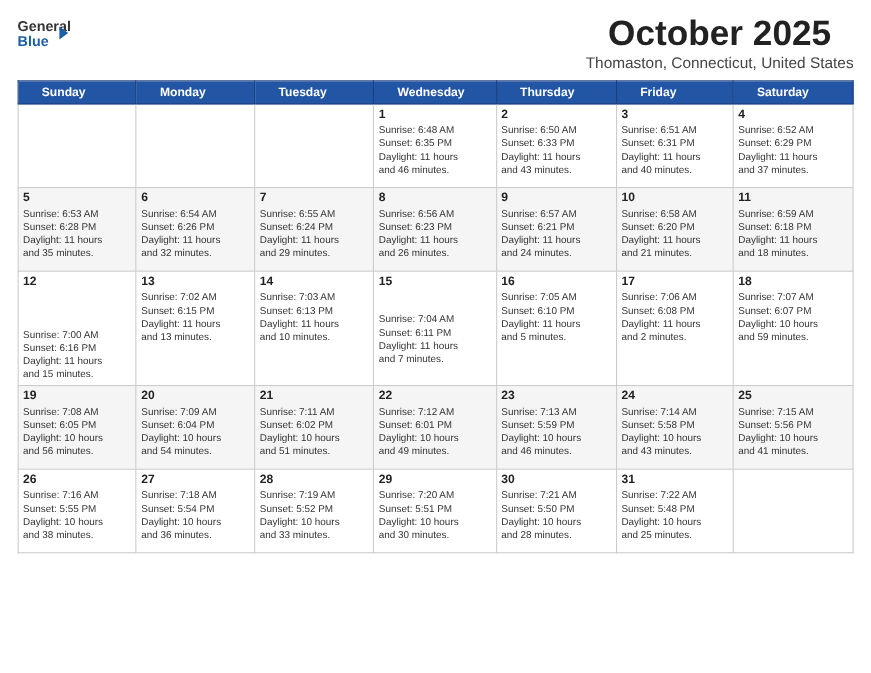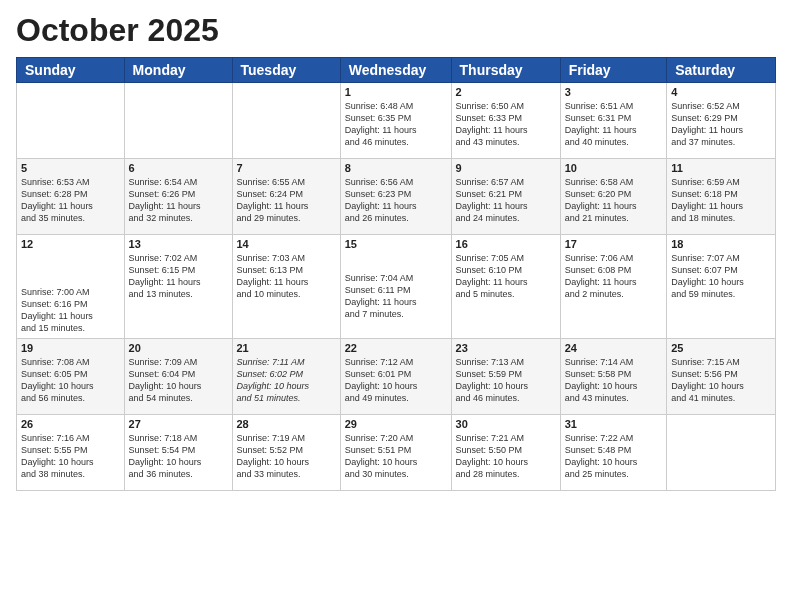--- a/index.html
+++ b/index.html
@@ -35,24 +35,24 @@
       color: #444;
     }
     .calendar {
       width: 100%;
       border-collapse: collapse;
       border: 1px solid #bbb;
     }
     .calendar th {
       background-color: #2255a4;
       color: #fff;
-      font-size: 14px;
+      font-size: 11px;
       font-weight: bold;
       text-align: left;
-      padding: 4px 8px;
+      padding: 4px 21px;
       border: 1px solid #1a4080;
     }
     .calendar td {
       border: 1px solid #ccc;
       vertical-align: top;
       padding: 3px 4px;
       font-size: 9.2px;
       color: #222;
       width: 113px;
       height: 76px;
@@ -78,22 +78,34 @@
     .logo-wrap {
       display: flex;
       align-items: center;
     }
   </style>
 </head>
 <body>
 
 <div class="page">
   <div class="header">
+    <div class="logo-wrap">
+      <div>
+        <svg width="48" height="42" viewBox="0 0 48 42">
+
+          <text x="0" y="16" font-size="13" font-weight="bold" fill="#333" font-family="Arial">General</text>
+          <text x="0" y="30" font-size="13" font-weight="bold" fill="#1a5fa8" font-family="Arial">Blue</text>
+
+          <polygon points="44,8 52,14 44,20" fill="#1a5fa8" transform="translate(-6,4)"></polygon>
+        </svg>
+      </div>
+    </div>
     <div class="title-block">
       <div class="month-title">October 2025</div>
+      <div class="location">Thomaston, Connecticut, United States</div>
     </div>
   </div>
 
   <table class="calendar">
     <thead>
       <tr>
         <th>Sunday</th>
         <th>Monday</th>
         <th>Tuesday</th>
         <th>Wednesday</th>
@@ -248,21 +260,21 @@
           </td>
           <td>
             <span class="day-number">20</span>
             <div class="cell-content" style="white-space: pre-line;">Sunrise: 7:09 AM
 Sunset: 6:04 PM
 Daylight: 10 hours
 and 54 minutes.</div>
           </td>
           <td>
             <span class="day-number">21</span>
-            <div class="cell-content" style="white-space: pre-line; font-style: italic;">Sunrise: 7:11 AM
+            <div class="cell-content" style="white-space: pre-line;">Sunrise: 7:11 AM
 Sunset: 6:02 PM
 Daylight: 10 hours
 and 51 minutes.</div>
           </td>
           <td>
             <span class="day-number">22</span>
             <div class="cell-content" style="white-space: pre-line;">Sunrise: 7:12 AM
 Sunset: 6:01 PM
 Daylight: 10 hours
 and 49 minutes.</div>

